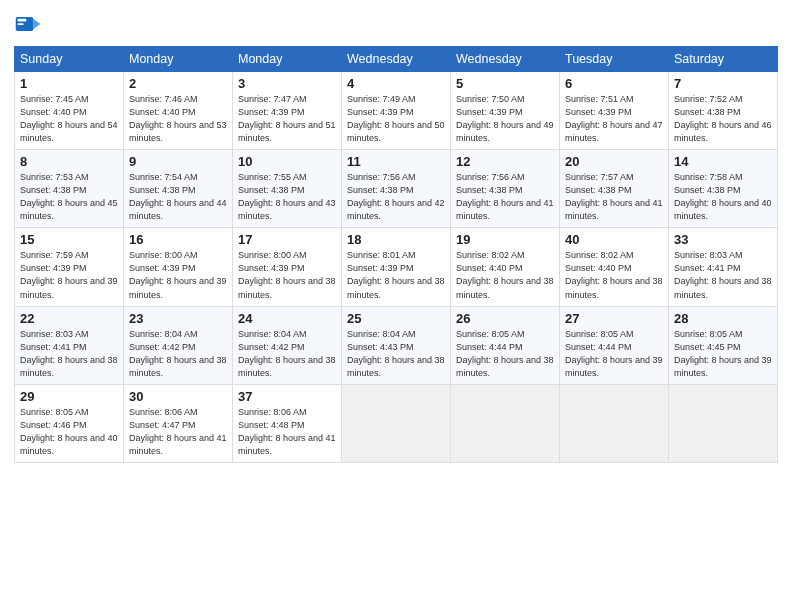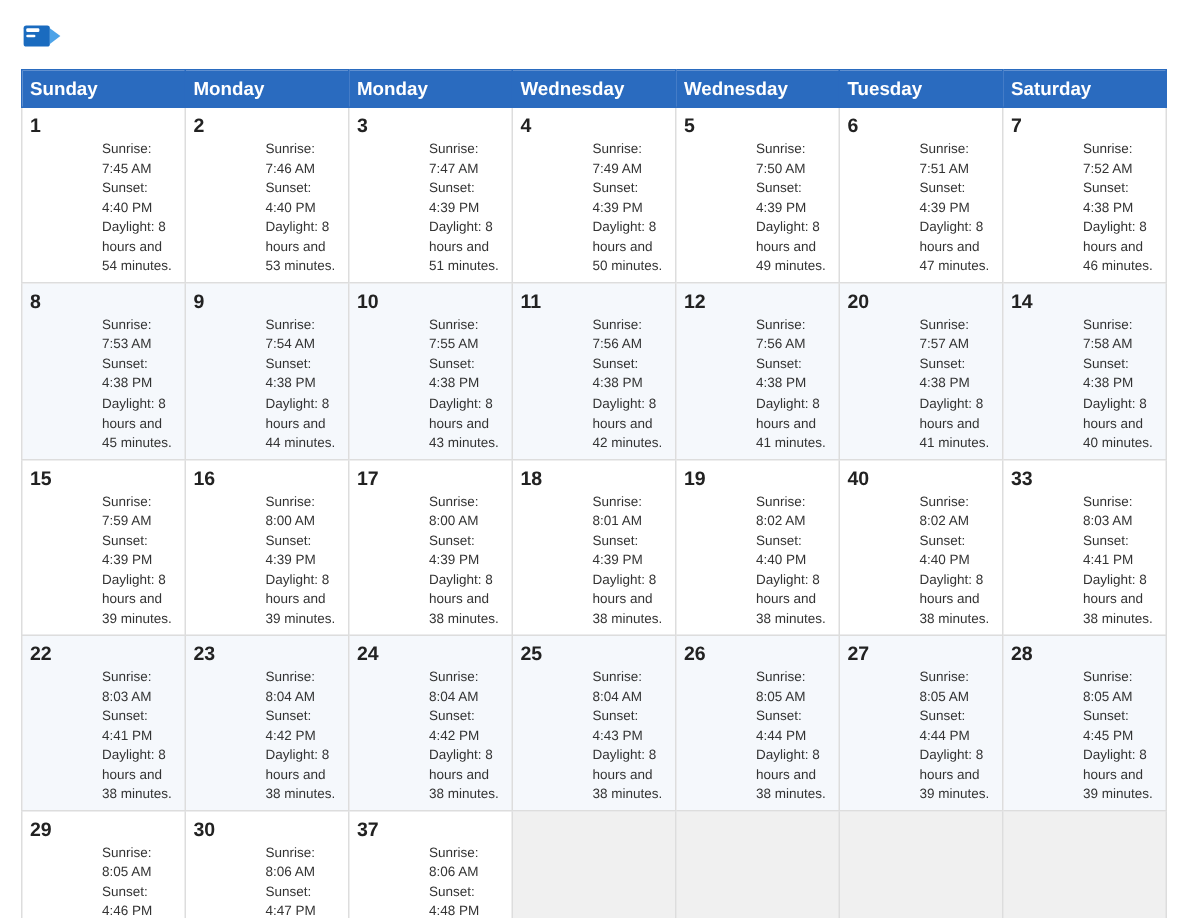--- a/index.html
+++ b/index.html
@@ -63,21 +63,21 @@
     }
     .calendar-table {
       width: 100%;
       border-collapse: collapse;
       table-layout: fixed;
     }
     .calendar-table th {
       background: #2a6bbf;
       color: #fff;
       font-size: 12.5px;
-      font-weight: bold;
+      font-weight: normal;
       padding: 5px 5px;
       text-align: left;
       border: 1px solid #2a6bbf;
     }
     .calendar-table td {
       vertical-align: top;
       padding: 4px 5px;
       font-size: 9.5px;
       color: #333;
       border: 1px solid #ddd;
@@ -95,21 +95,20 @@
       font-size: 13px;
       font-weight: bold;
       color: #222;
       display: block;
       margin-bottom: 2px;
     }
     .day-info {
       font-size: 9px;
       color: #333;
       line-height: 1.45;
-      margin-left: 48px;
     }
   </style>
 </head>
 <body>
 
 <div class="container">
   <div class="header">
     <div class="logo">
       <svg class="logo-icon" viewBox="0 0 32 32" xmlns="http://www.w3.org/2000/svg">
         <rect x="2" y="8" width="20" height="16" rx="2" fill="#1a6bbf"></rect>

